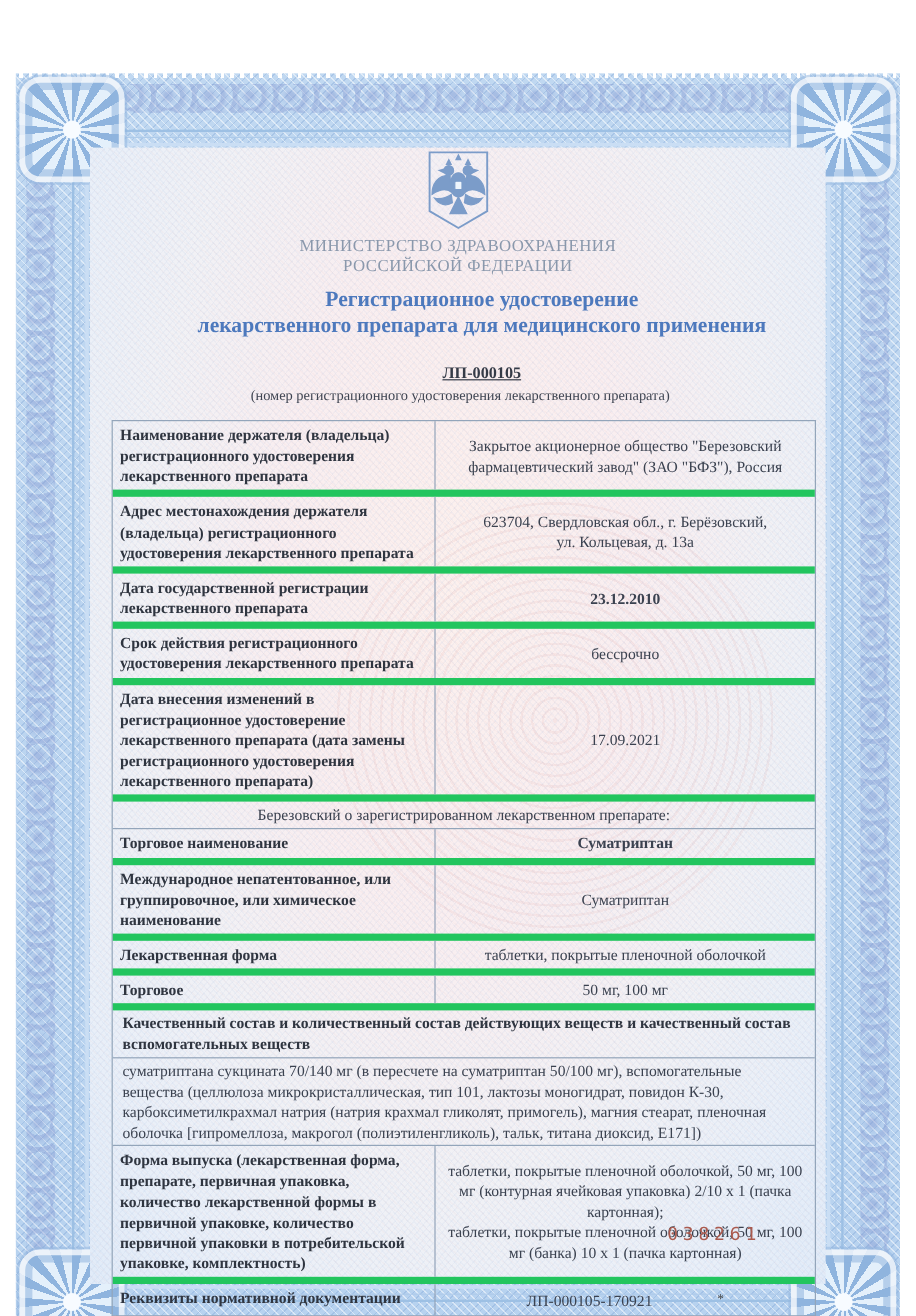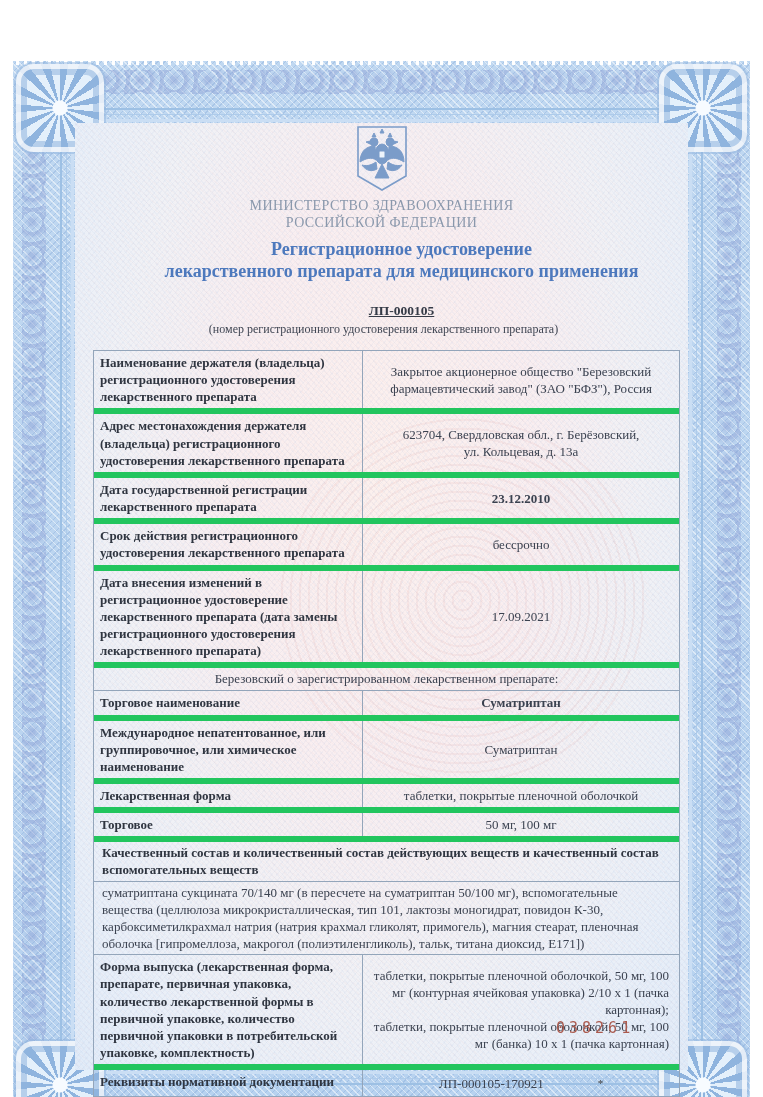--- a/index.html
+++ b/index.html
@@ -74,21 +74,21 @@
   .doc-table{
     position:absolute;left:93px;top:302px;width:585px;
     border:1px solid #93a5ba;font-size:13px;line-height:1.32;color:#3b4250;
   }
   .row{display:flex;border-bottom:6px solid #22c55e;box-sizing:border-box;}
   .row:last-child{border-bottom:none;}
   .cl{width:46%;box-sizing:border-box;border-right:1px solid #93a5ba;
       padding:3px 8px 3px 6px;font-weight:bold;color:#2f3540;}
   .cv{width:54%;box-sizing:border-box;display:flex;flex-direction:column;
       justify-content:center;align-items:center;text-align:center;padding:3px 10px;}
-  .cv.left{align-items:flex-start;text-align:right;}
+  .cv.left{align-items:flex-start;text-align:center;}
   .cv .bold{font-weight:bold;}
   .span-row{display:block;padding:2px 8px;box-sizing:border-box;border-bottom:1px solid #93a5ba;}
   .span-row.center{text-align:center;}
   .span-row.boldhead{font-weight:bold;color:#2f3540;}
   .prewrap{white-space:pre-line;}
   .markdot{font-size:11px;color:#3b3b3b;margin-left:54px;}
   
   .serial{position:absolute;left:556px;top:971px;font-family:"DejaVu Sans Mono", monospace;
     font-size:15px;letter-spacing:4px;color:#aa5a4e;}
 </style>

